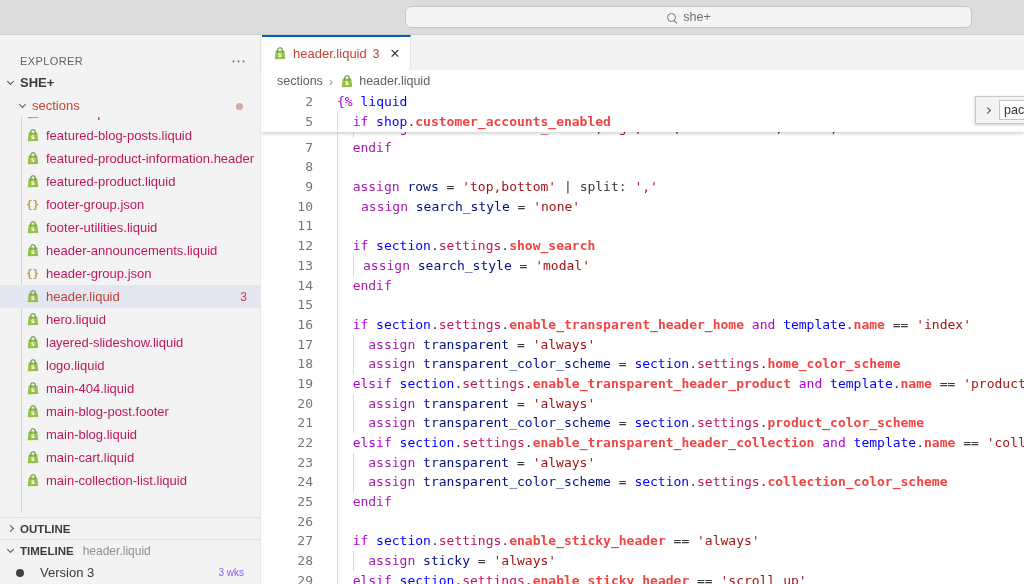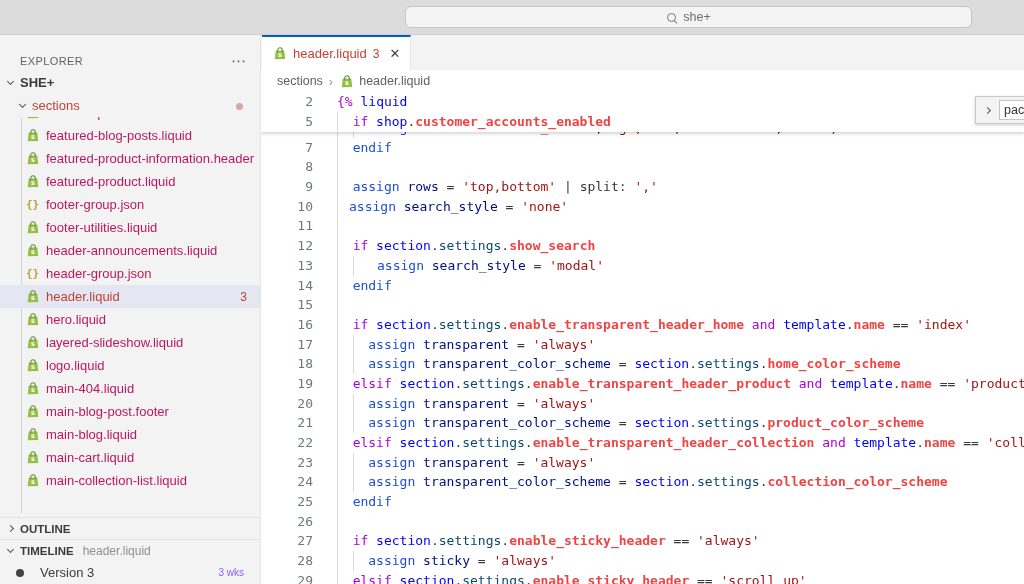--- a/index.html
+++ b/index.html
@@ -58,24 +58,24 @@
   .bc-item { cursor:pointer; display:flex; align-items:center; gap:5px; }
 
   .code { position:relative; height:492px; overflow:hidden; font-family:"DejaVu Sans Mono", monospace; font-size:13px; }
   .codelines { padding-top:26px; }
   .line { position:relative; height:19.7px; line-height:19.7px; white-space:pre; }
   .ln { position:absolute; left:0; top:0; width:52px; text-align:right; color:#6e7681; }
   .txt { margin-left:76px; }
   .ig { position:absolute; top:0; bottom:0; width:1px; background:#d9d9d9; }
   .sticky { position:absolute; left:0; top:0; right:0; height:40px; background:#fff; z-index:3; box-shadow:0 2px 3px rgba(0,0,0,.16); }
   .tk-kw  { color:#af00db; }
-  .tk-tag { color:#1d4ed8; }
+  .tk-tag { color:#a21caf; }
   .tk-str { color:#a31515; }
   .tk-obj { color:#0000ff; }
-  .tk-prop{ color:#0c4a6e; }
+  .tk-prop{ color:#be185d; }
   .tk-pb  { color:#ef4444; font-weight:600; }
   .tk-var { color:#001080; }
   .tk-op, .tk-pl { color:#383838; }
 
   .find-widget { position:absolute; left:714px; top:4px; width:360px; height:28px; z-index:5; background:#f3f3f3;
     border:1px solid #c8c8c8; box-shadow:0 1px 3px rgba(0,0,0,.2); display:flex; align-items:center; gap:5px; padding:0 4px; }
   .find-toggle { width:14px; height:20px; display:flex; align-items:center; justify-content:center; cursor:pointer; }
   .find-input { height:20px; width:200px; border:1px solid #c5c5c5; background:#fff; font-family:"Liberation Sans",sans-serif;
     font-size:12.5px; color:#333; padding:0 4px; outline:none; }
 </style>
@@ -311,24 +311,24 @@
         </span>
       <span>header.liquid</span>
     </span>
   </div>
   <div class="code">
     <div class="codelines" id="code-lines">
         <div class="line"><span class="ln">6</span><span class="ig" style="left: 76px;"></span><span class="ig" style="left: 91.64px;"></span><span class="txt" style="padding-left: 31.28px;"><span class="tk-tag">assign</span><span class="tk-pl"> </span><span class="tk-var">order</span><span class="tk-op"> = </span><span class="tk-str">'drawer_search,logo,menu,localization,search,actions'</span></span></div>
         <div class="line"><span class="ln">7</span><span class="ig" style="left: 76px;"></span><span class="txt" style="padding-left: 15.64px;"><span class="tk-tag">endif</span></span></div>
         <div class="line"><span class="ln">8</span><span class="ig" style="left: 76px;"></span><span class="txt" style="padding-left: 15.64px;"></span></div>
         <div class="line"><span class="ln">9</span><span class="ig" style="left: 76px;"></span><span class="txt" style="padding-left: 15.64px;"><span class="tk-tag">assign</span><span class="tk-pl"> </span><span class="tk-var">rows</span><span class="tk-op"> = </span><span class="tk-str">'top,bottom'</span><span class="tk-op"> | </span><span class="tk-pl">split: </span><span class="tk-str">','</span></span></div>
-        <div class="line"><span class="ln">10</span><span class="ig" style="left: 76px;"></span><span class="txt" style="padding-left: 12px;"><span class="tk-tag">assign</span><span class="tk-pl"> </span><span class="tk-var">search_style</span><span class="tk-op"> = </span><span class="tk-str">'none'</span></span></div>
+        <div class="line"><span class="ln">10</span><span class="ig" style="left: 76px;"></span><span class="txt" style="padding-left: 24px;"><span class="tk-tag">assign</span><span class="tk-pl"> </span><span class="tk-var">search_style</span><span class="tk-op"> = </span><span class="tk-str">'none'</span></span></div>
         <div class="line"><span class="ln">11</span><span class="ig" style="left: 76px;"></span><span class="txt" style="padding-left: 15.64px;"></span></div>
         <div class="line"><span class="ln">12</span><span class="ig" style="left: 76px;"></span><span class="txt" style="padding-left: 15.64px;"><span class="tk-kw">if</span><span class="tk-pl"> </span><span class="tk-obj">section</span><span class="tk-op">.</span><span class="tk-prop">settings</span><span class="tk-op">.</span><span class="tk-pb">show_search</span></span></div>
-        <div class="line"><span class="ln">13</span><span class="ig" style="left: 76px;"></span><span class="ig" style="left: 91.64px;"></span><span class="txt" style="padding-left: 40px;"><span class="tk-tag">assign</span><span class="tk-pl"> </span><span class="tk-var">search_style</span><span class="tk-op"> = </span><span class="tk-str">'modal'</span></span></div>
+        <div class="line"><span class="ln">13</span><span class="ig" style="left: 76px;"></span><span class="ig" style="left: 91.64px;"></span><span class="txt" style="padding-left: 26px;"><span class="tk-tag">assign</span><span class="tk-pl"> </span><span class="tk-var">search_style</span><span class="tk-op"> = </span><span class="tk-str">'modal'</span></span></div>
         <div class="line"><span class="ln">14</span><span class="ig" style="left: 76px;"></span><span class="txt" style="padding-left: 15.64px;"><span class="tk-tag">endif</span></span></div>
         <div class="line"><span class="ln">15</span><span class="ig" style="left: 76px;"></span><span class="txt" style="padding-left: 15.64px;"></span></div>
         <div class="line"><span class="ln">16</span><span class="ig" style="left: 76px;"></span><span class="txt" style="padding-left: 15.64px;"><span class="tk-kw">if</span><span class="tk-pl"> </span><span class="tk-obj">section</span><span class="tk-op">.</span><span class="tk-prop">settings</span><span class="tk-op">.</span><span class="tk-pb">enable_transparent_header_home</span><span class="tk-pl"> </span><span class="tk-kw">and</span><span class="tk-pl"> </span><span class="tk-obj">template</span><span class="tk-op">.</span><span class="tk-pb">name</span><span class="tk-op"> == </span><span class="tk-str">'index'</span></span></div>
         <div class="line"><span class="ln">17</span><span class="ig" style="left: 76px;"></span><span class="ig" style="left: 91.64px;"></span><span class="txt" style="padding-left: 31.28px;"><span class="tk-tag">assign</span><span class="tk-pl"> </span><span class="tk-var">transparent</span><span class="tk-op"> = </span><span class="tk-str">'always'</span></span></div>
         <div class="line"><span class="ln">18</span><span class="ig" style="left: 76px;"></span><span class="ig" style="left: 91.64px;"></span><span class="txt" style="padding-left: 31.28px;"><span class="tk-tag">assign</span><span class="tk-pl"> </span><span class="tk-var">transparent_color_scheme</span><span class="tk-op"> = </span><span class="tk-obj">section</span><span class="tk-op">.</span><span class="tk-prop">settings</span><span class="tk-op">.</span><span class="tk-pb">home_color_scheme</span></span></div>
         <div class="line"><span class="ln">19</span><span class="ig" style="left: 76px;"></span><span class="txt" style="padding-left: 15.64px;"><span class="tk-kw">elsif</span><span class="tk-pl"> </span><span class="tk-obj">section</span><span class="tk-op">.</span><span class="tk-prop">settings</span><span class="tk-op">.</span><span class="tk-pb">enable_transparent_header_product</span><span class="tk-pl"> </span><span class="tk-kw">and</span><span class="tk-pl"> </span><span class="tk-obj">template</span><span class="tk-op">.</span><span class="tk-pb">name</span><span class="tk-op"> == </span><span class="tk-str">'product'</span></span></div>
         <div class="line"><span class="ln">20</span><span class="ig" style="left: 76px;"></span><span class="ig" style="left: 91.64px;"></span><span class="txt" style="padding-left: 31.28px;"><span class="tk-tag">assign</span><span class="tk-pl"> </span><span class="tk-var">transparent</span><span class="tk-op"> = </span><span class="tk-str">'always'</span></span></div>
         <div class="line"><span class="ln">21</span><span class="ig" style="left: 76px;"></span><span class="ig" style="left: 91.64px;"></span><span class="txt" style="padding-left: 31.28px;"><span class="tk-tag">assign</span><span class="tk-pl"> </span><span class="tk-var">transparent_color_scheme</span><span class="tk-op"> = </span><span class="tk-obj">section</span><span class="tk-op">.</span><span class="tk-prop">settings</span><span class="tk-op">.</span><span class="tk-pb">product_color_scheme</span></span></div>
         <div class="line"><span class="ln">22</span><span class="ig" style="left: 76px;"></span><span class="txt" style="padding-left: 15.64px;"><span class="tk-kw">elsif</span><span class="tk-pl"> </span><span class="tk-obj">section</span><span class="tk-op">.</span><span class="tk-prop">settings</span><span class="tk-op">.</span><span class="tk-pb">enable_transparent_header_collection</span><span class="tk-pl"> </span><span class="tk-kw">and</span><span class="tk-pl"> </span><span class="tk-obj">template</span><span class="tk-op">.</span><span class="tk-pb">name</span><span class="tk-op"> == </span><span class="tk-str">'collection'</span></span></div>
         <div class="line"><span class="ln">23</span><span class="ig" style="left: 76px;"></span><span class="ig" style="left: 91.64px;"></span><span class="txt" style="padding-left: 31.28px;"><span class="tk-tag">assign</span><span class="tk-pl"> </span><span class="tk-var">transparent</span><span class="tk-op"> = </span><span class="tk-str">'always'</span></span></div>

